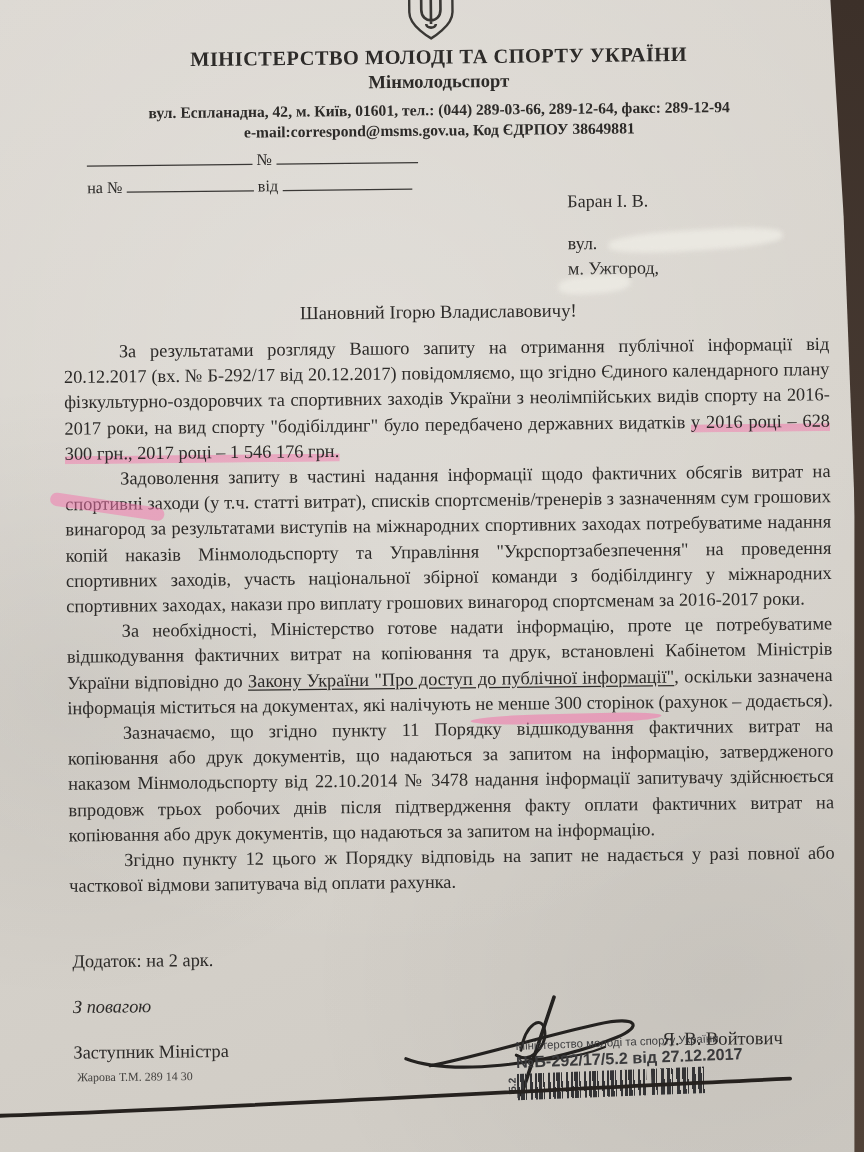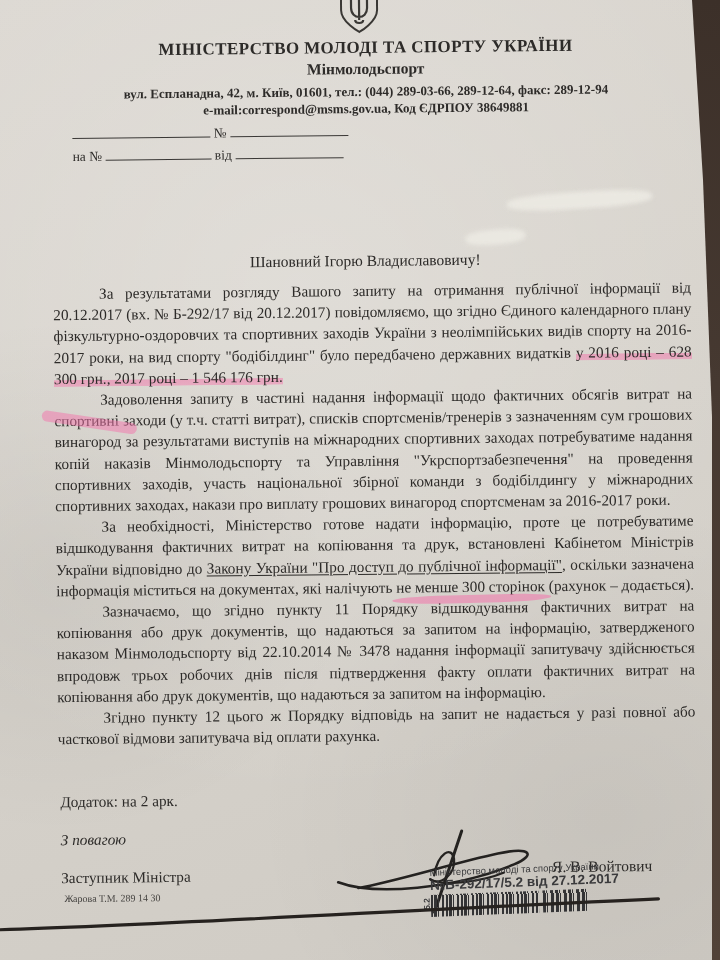--- a/index.html
+++ b/index.html
@@ -91,20 +91,26 @@
         <span class="blank" style="width:118px"></span>
       </div>
       <div class="row">
         <span>на №</span>
         <span class="blank" style="width:106px"></span>
         <span>від</span>
         <span class="blank" style="width:108px"></span>
       </div>
     </div>
 
+    <div class="addr">
+      <div>Баран І. В.</div>
+      <div style="height:14px"></div>
+      <div>вул.</div>
+      <div>м. Ужгород,</div>
+    </div>
     <div class="smudge smudge1"></div>
     <div class="smudge smudge2"></div>
 
     <div class="salut">Шановний Ігорю Владиславовичу!</div>
 
     <div class="bodytext">
       <p><span>За результатами розгляду Вашого запиту на отримання публічної інформації від 20.12.2017 (вх. № Б-292/17 від 20.12.2017) повідомляємо, що згідно Єдиного календарного плану фізкультурно-оздоровчих та спортивних заходів України з неолімпійських видів спорту на 2016-2017 роки, на вид спорту "бодібілдинг" було передбачено державних видатків </span><span class="hl">у 2016 році – 628 300 грн., 2017 році – 1 546 176 грн.</span></p>
       <p>Задоволення запиту в частині надання інформації щодо фактичних обсягів витрат на спортивні заходи (у т.ч. статті витрат), списків спортсменів/тренерів з зазначенням сум грошових винагород за результатами виступів на міжнародних спортивних заходах потребуватиме надання копій наказів Мінмолодьспорту та Управління "Укрспортзабезпечення" на проведення спортивних заходів, участь національної збірної команди з бодібілдингу у міжнародних спортивних заходах, накази про виплату грошових винагород спортсменам за 2016-2017 роки.</p>
       <p><span>За необхідності, Міністерство готове надати інформацію, проте це потребуватиме відшкодування фактичних витрат на копіювання та друк, встановлені Кабінетом Міністрів України відповідно до </span><span class="u">Закону України "Про доступ до публічної інформації"</span><span>, оскільки зазначена інформація міститься на документах, які налічують </span><span class="pinkline">не менше 300 сторінок</span><span> (рахунок – додається).</span></p>
       <p>Зазначаємо, що згідно пункту 11 Порядку відшкодування фактичних витрат на копіювання або друк документів, що надаються за запитом на інформацію, затвердженого наказом Мінмолодьспорту від 22.10.2014 № 3478 надання інформації запитувачу здійснюється впродовж трьох робочих днів після підтвердження факту оплати фактичних витрат на копіювання або друк документів, що надаються за запитом на інформацію.</p>

